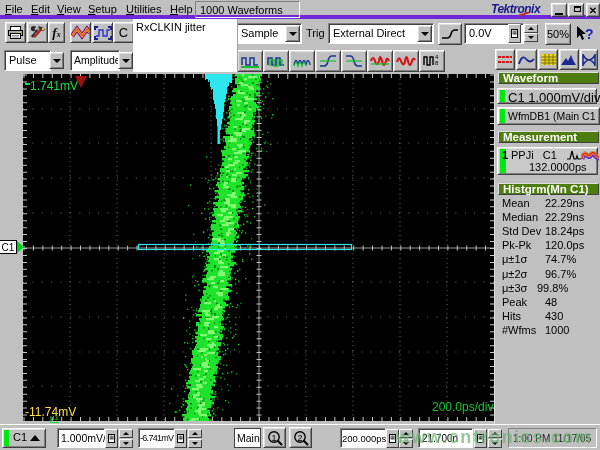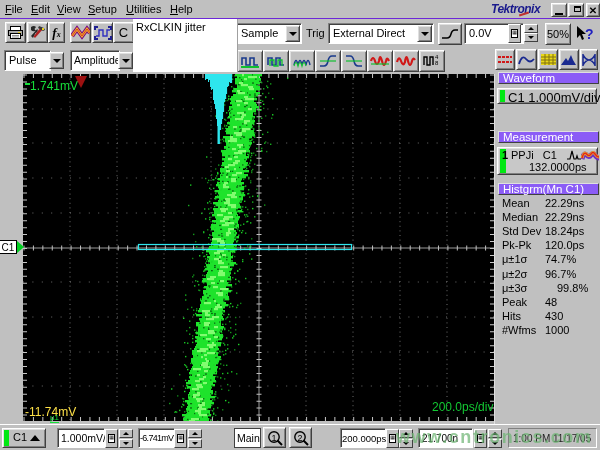--- a/index.html
+++ b/index.html
@@ -1,38 +1,39 @@
 <!DOCTYPE html>
 <html><head><meta charset="utf-8"><style>
 *{margin:0;padding:0;box-sizing:border-box}
 body{width:600px;height:450px;position:relative;background:#c0c0c0;
   font-family:"Liberation Sans",sans-serif;font-size:11px;color:#000;overflow:hidden}
 .abs{position:absolute}
 .raised{background:#c0c0c0;border:1px solid;border-color:#fff #404040 #404040 #fff;box-shadow:inset 1px 1px 0 #dfdfdf,inset -1px -1px 0 #808080}
 .sunken{background:#fff;border:1px solid;border-color:#808080 #fff #fff #808080;box-shadow:inset 1px 1px 0 #404040}
 .btn{display:flex;align-items:center;justify-content:center}
-.hdr{background:#8b5cf6;color:#fff;font-weight:normal;font-size:11.5px;padding-left:4px;line-height:12px;display:flex;align-items:center;border:1px solid;border-color:#dfdfdf #404040 #404040 #dfdfdf}
+.hdr{background:#4d7c0f;color:#fff;font-weight:bold;font-size:11.5px;padding-left:4px;line-height:12px;display:flex;align-items:center;border:1px solid;border-color:#dfdfdf #404040 #404040 #dfdfdf}
 .combo-arrow{background:#c0c0c0;border:1px solid;border-color:#fff #404040 #404040 #fff;box-shadow:inset 1px 1px 0 #dfdfdf,inset -1px -1px 0 #808080;display:flex;align-items:center;justify-content:center}
 .tri-d{width:0;height:0;border-left:4px solid transparent;border-right:4px solid transparent;border-top:4px solid #000}
 .spin{position:absolute;width:14px;height:19px}
 .spin>div{position:absolute;left:0;width:14px;height:9px;background:#c0c0c0;border:1px solid;border-color:#fff #404040 #404040 #fff;display:flex;align-items:center;justify-content:center}
 .tri-u-s{width:0;height:0;border-left:3px solid transparent;border-right:3px solid transparent;border-bottom:3px solid #000}
 .tri-d-s{width:0;height:0;border-left:3px solid transparent;border-right:3px solid transparent;border-top:3px solid #000}
 .kpd{position:absolute;width:13px;height:19px;background:#c0c0c0;border:1px solid;border-color:#fff #404040 #404040 #fff;display:flex;align-items:center;justify-content:center}
 .kpd>div{width:7px;height:9px;background:#fff;border:1px solid #000;font-size:5px;line-height:4px;text-align:center}
 u{text-decoration:underline}
 </style></head><body>
 
-<div class="abs" style="left:0;top:0;width:600px;height:19px;background:#c0c0c0;border-bottom:1px solid #6d28d9">
+<div class="abs" style="left:0;top:0;width:600px;height:19px;background:#c0c0c0;border-bottom:4px solid #6d28d9">
  <div class="abs" style="left:5px;top:3px"><u>F</u>ile</div>
  <div class="abs" style="left:31px;top:3px"><u>E</u>dit</div>
  <div class="abs" style="left:57px;top:3px"><u>V</u>iew</div>
  <div class="abs" style="left:88px;top:3px"><u>S</u>etup</div>
  <div class="abs" style="left:126px;top:3px"><u>U</u>tilities</div>
  <div class="abs" style="left:170px;top:3px"><u>H</u>elp</div>
+ <div class="abs" style="left:195px;top:1px;width:105px;height:17px;border:1px solid;border-color:#808080 #fff #fff #808080;padding:2px 0 0 4px">1000 Waveforms</div>
  <div class="abs" style="left:491px;top:2px;width:48px;height:15px;font-weight:bold;font-style:italic;font-size:12px;color:#1a1a8c;letter-spacing:-0.5px">Tektronix</div>
  <div class="abs" style="left:519px;top:13px;width:10px;height:2px;background:#c03030;transform:rotate(-18deg)"></div>
  <div class="raised btn abs" style="left:551px;top:3px;width:16px;height:14px">
       <div style="width:8px;height:2px;background:#000;margin-top:7px"></div>
     </div>
  <div class="raised btn abs" style="left:568px;top:3px;width:16px;height:14px">
       <div style="width:7px;height:6px;border:1px solid #000;border-top-width:2px;background:#c0c0c0;margin-left:2px;margin-bottom:2px"></div>
     </div>
  <div class="raised btn abs" style="left:586px;top:3px;width:14px;height:14px;font-weight:bold;font-size:10px">✕</div>
 </div>
@@ -1479,20 +1480,24 @@
 <div class="abs" style="left:0;top:240px;width:17px;height:14px;background:#fff;border:1px solid #000;border-left:none;font-size:10px;text-align:center;line-height:13px">C1</div>
 <div class="abs" style="left:17px;top:241px;width:0;height:0;border-top:6px solid transparent;border-bottom:6px solid transparent;border-left:7px solid #00d020"></div>
 
 <div class="abs" style="left:494px;top:74px;width:2px;height:350px;background:#dfdfdf"></div>
 <div class="abs" style="left:495px;top:74px;width:105px;height:350px;background:#c0c0c0">
  <div class="hdr abs" style="left:3px;top:-2px;width:101px;height:12px">Waveform</div>
  <div class="raised abs" style="left:2px;top:14px;width:100px;height:16px">
    <div class="abs" style="left:2px;top:1px;width:5px;height:12px;background:#00e812"></div>
    <div class="abs" style="left:10px;top:1px;font-size:13px;white-space:nowrap">C1 1.000mV/div</div>
  </div>
+ <div class="raised abs" style="left:2px;top:33px;width:103px;height:18px;border-color:#fff #404040 #404040 #fff;box-shadow:inset 1px 1px 0 #fff,inset -1px -1px 0 #808080">
+   <div class="abs" style="left:2px;top:1px;width:5px;height:14px;background:#00e812"></div>
+   <div class="abs" style="left:10px;top:2px;font-size:10.5px;white-space:nowrap">WfmDB1 (Main C1</div>
+ </div>
  <div class="hdr abs" style="left:3px;top:57px;width:101px;height:12px">Measurement</div>
  <div class="raised abs" style="left:2px;top:73px;width:101px;height:28px;background:#c8c8c8">
    <div class="abs" style="left:2px;top:1px;width:6px;height:24px;background:#00e812"></div>
    <div class="abs" style="left:4px;top:1px;font-size:11px;font-weight:bold">1</div>
    <div class="abs" style="left:13px;top:1px;font-size:11px">PPJi&nbsp;&nbsp;&nbsp;C1</div>
    <div class="abs" style="left:68px;top:0"><svg width="16" height="15">
           <path d="M1 11 h3 l2 -8 2 8 h2 l1 -3 1 3 h3" fill="none" stroke="#000" stroke-width="1.2"></path>
         </svg></div>
    <div class="abs" style="left:83px;top:1px"><svg width="19" height="15">
           <path d="M1 10 Q3 3 5.5 6 T10 6 T14 6 T18 9" fill="none" stroke="#7030c0" stroke-width="5"></path>
@@ -1508,21 +1513,21 @@
     <div class="abs" style="left:50px;top:137px;font-size:11px">22.29ns</div>
     <div class="abs" style="left:7px;top:151px;font-size:11px">Std Dev</div>
     <div class="abs" style="left:50px;top:151px;font-size:11px">18.24ps</div>
     <div class="abs" style="left:7px;top:165px;font-size:11px">Pk-Pk</div>
     <div class="abs" style="left:50px;top:165px;font-size:11px">120.0ps</div>
     <div class="abs" style="left:7px;top:179px;font-size:11px">μ±1σ</div>
     <div class="abs" style="left:50px;top:179px;font-size:11px">74.7%</div>
     <div class="abs" style="left:7px;top:194px;font-size:11px">μ±2σ</div>
     <div class="abs" style="left:50px;top:194px;font-size:11px">96.7%</div>
     <div class="abs" style="left:7px;top:208px;font-size:11px">μ±3σ</div>
-    <div class="abs" style="left:62px;top:208px;font-size:11px">99.8%</div>
+    <div class="abs" style="left:42px;top:208px;font-size:11px">99.8%</div>
     <div class="abs" style="left:7px;top:222px;font-size:11px">Peak</div>
     <div class="abs" style="left:50px;top:222px;font-size:11px">48</div>
     <div class="abs" style="left:7px;top:236px;font-size:11px">Hits</div>
     <div class="abs" style="left:50px;top:236px;font-size:11px">430</div>
     <div class="abs" style="left:7px;top:250px;font-size:11px">#Wfms</div>
     <div class="abs" style="left:50px;top:250px;font-size:11px">1000</div>
 </div>
 
 <div class="abs" style="left:0;top:424px;width:600px;height:26px;background:#c0c0c0;border-top:1px solid #fff">
  <div class="raised abs" style="left:2px;top:3px;width:44px;height:20px">

